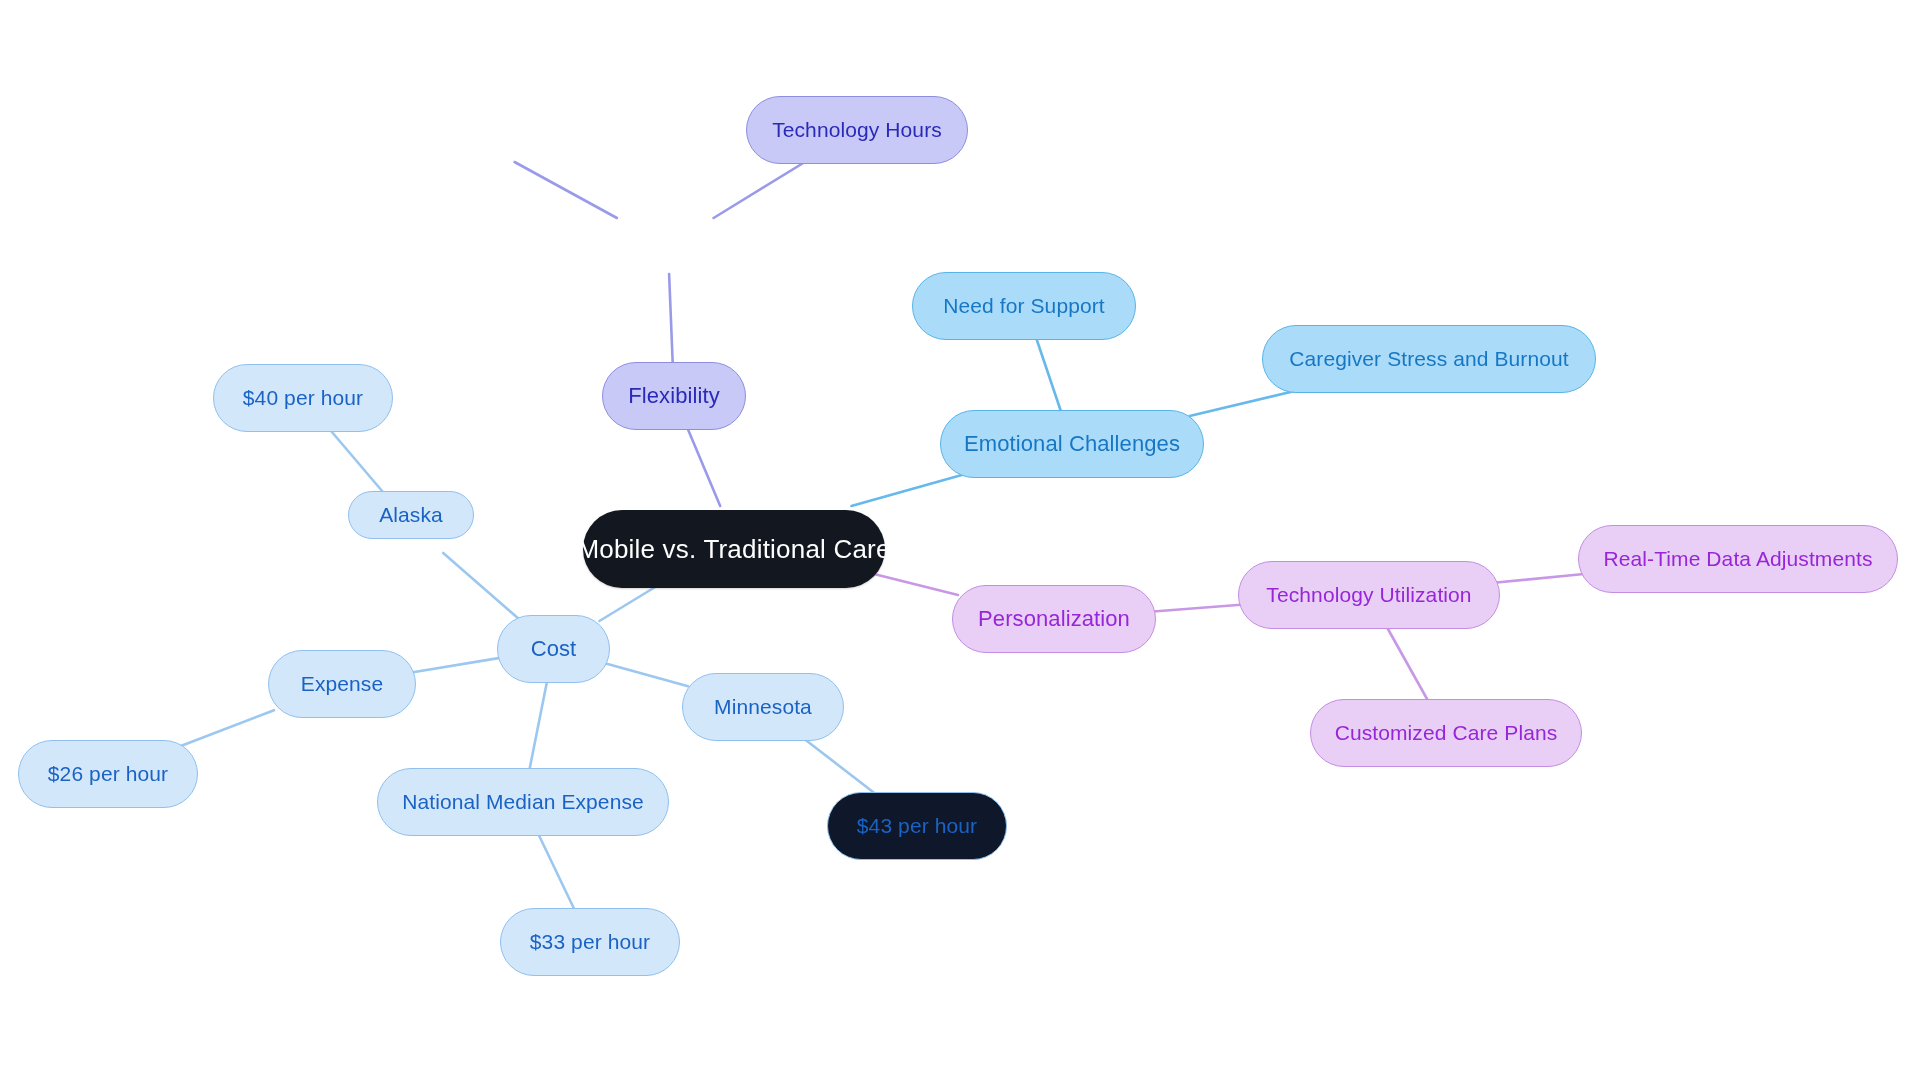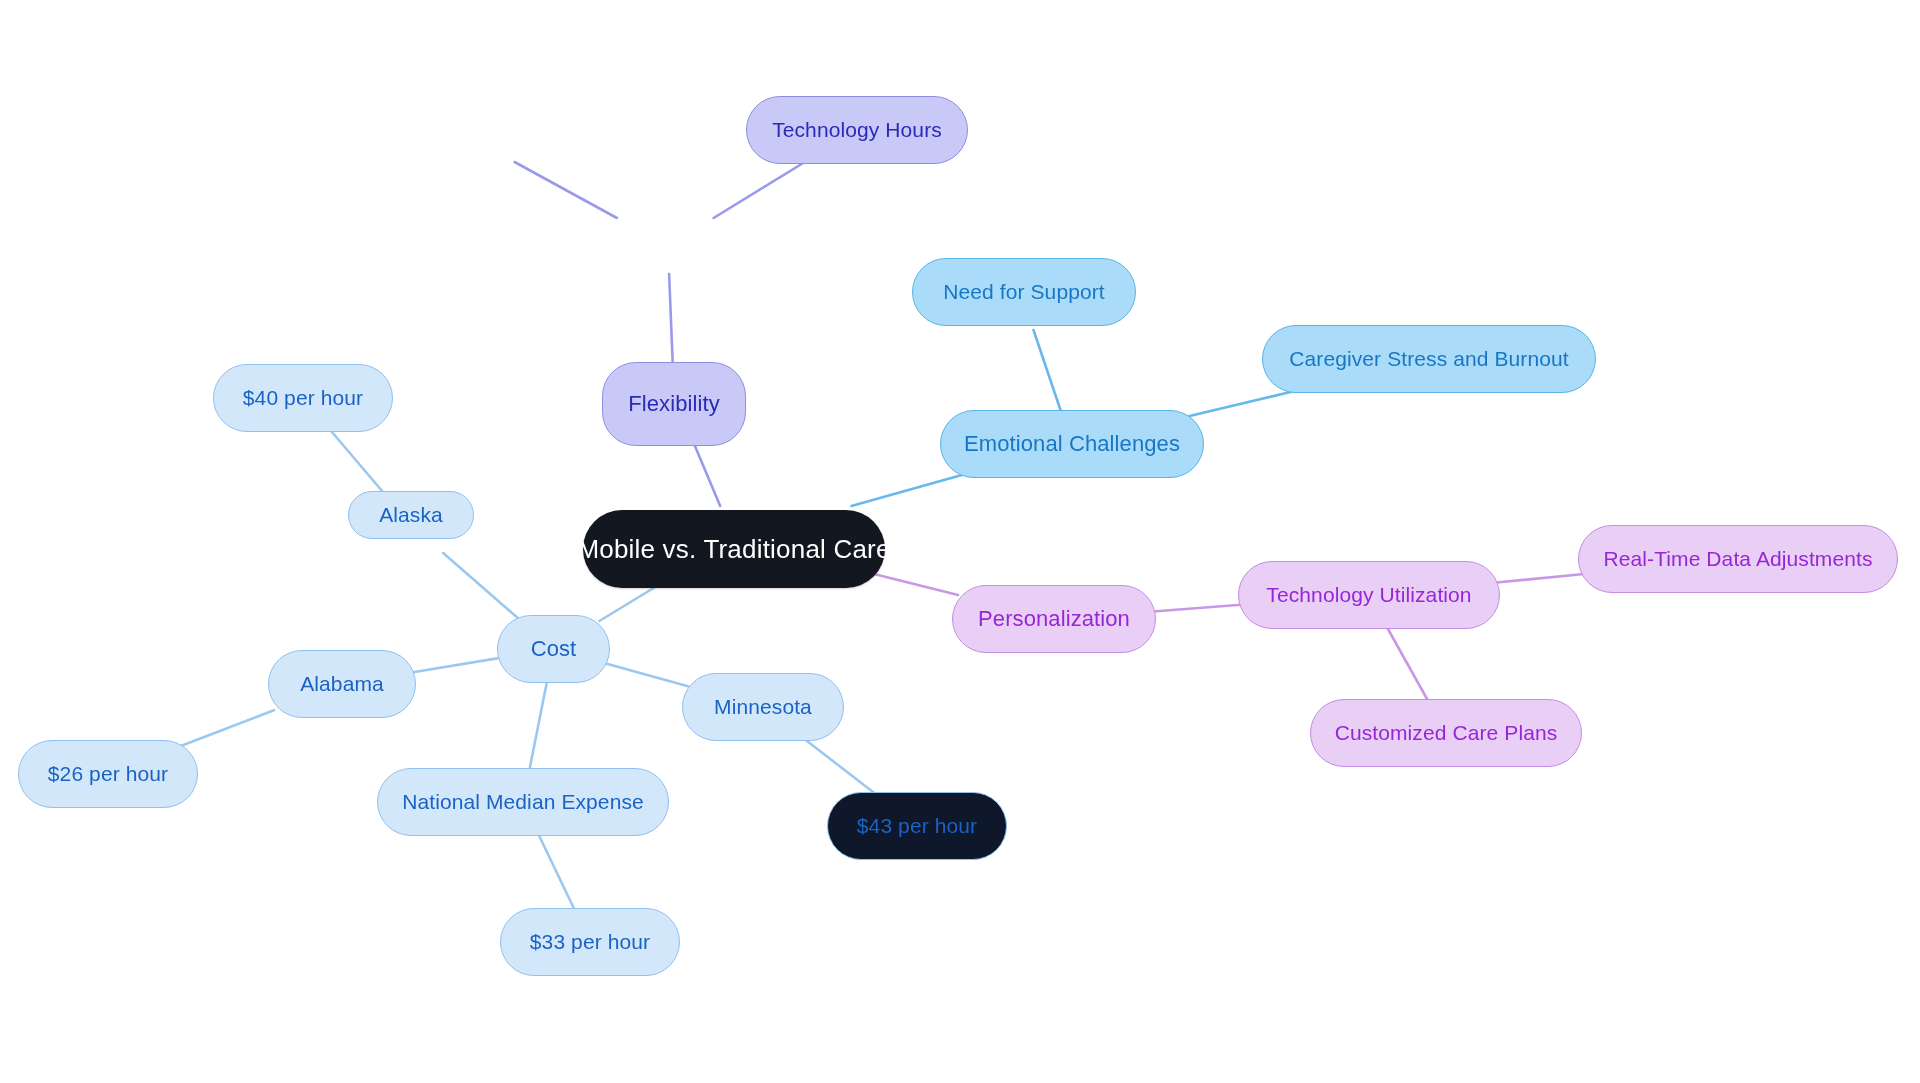--- a/index.html
+++ b/index.html
@@ -73,29 +73,29 @@
       <line x1="547.9" y1="677.0" x2="528.6" y2="774.0" stroke="#9cc8ef" stroke-width="2.6" stroke-linecap="round"></line>
       <line x1="536.4" y1="830.0" x2="576.6" y2="914.0" stroke="#9cc8ef" stroke-width="2.6" stroke-linecap="round"></line>
       <line x1="604.0" y1="663.0" x2="688.0" y2="686.2" stroke="#9cc8ef" stroke-width="2.6" stroke-linecap="round"></line>
       <line x1="799.2" y1="735.0" x2="880.8" y2="798.0" stroke="#9cc8ef" stroke-width="2.6" stroke-linecap="round"></line>
       <line x1="866.0" y1="572.0" x2="958.0" y2="595.0" stroke="#c898e6" stroke-width="2.6" stroke-linecap="round"></line>
       <line x1="1150.0" y1="611.7" x2="1244.0" y2="604.5" stroke="#c898e6" stroke-width="2.6" stroke-linecap="round"></line>
       <line x1="1494.0" y1="582.8" x2="1584.0" y2="574.0" stroke="#c898e6" stroke-width="2.6" stroke-linecap="round"></line>
       <line x1="1384.6" y1="623.0" x2="1430.4" y2="705.0" stroke="#c898e6" stroke-width="2.6" stroke-linecap="round"></line>
     </svg>
 <div class="node node-root" style="left: 583px; top: 500px; width: 302px; height: 78px; background: rgb(19, 24, 32); color: rgb(255, 255, 255); border: none; margin-top: 10px;">Mobile vs. Traditional Care</div>
-    <div class="node node-lvl1" style="left: 602px; top: 362px; width: 144px; height: 84px; background: rgb(201, 201, 248); color: rgb(42, 42, 184); border-color: rgb(142, 142, 224);">Flexibility</div>
+    <div class="node node-lvl1" style="left: 602px; top: 362px; width: 144px; height: 68px; background: rgb(201, 201, 248); color: rgb(42, 42, 184); border-color: rgb(142, 142, 224);">Flexibility</div>
     <div class="node node-lvl3" style="left: 746px; top: 96px; width: 222px; height: 68px; background: rgb(201, 201, 248); color: rgb(42, 42, 184); border-color: rgb(142, 142, 224);">Technology Hours</div>
     <div class="node node-lvl1" style="left: 940px; top: 410px; width: 264px; height: 68px; background: rgb(170, 220, 250); color: rgb(24, 119, 196); border-color: rgb(88, 180, 232);">Emotional Challenges</div>
-    <div class="node node-lvl2" style="left: 912px; top: 258px; width: 224px; height: 68px; background: rgb(170, 220, 250); color: rgb(24, 119, 196); border-color: rgb(88, 180, 232);">Need for Support</div>
+    <div class="node node-lvl2" style="left: 912px; top: 272px; width: 224px; height: 68px; background: rgb(170, 220, 250); color: rgb(24, 119, 196); border-color: rgb(88, 180, 232);">Need for Support</div>
     <div class="node node-lvl2" style="left: 1262px; top: 325px; width: 334px; height: 68px; background: rgb(170, 220, 250); color: rgb(24, 119, 196); border-color: rgb(88, 180, 232);">Caregiver Stress and Burnout</div>
     <div class="node node-lvl1" style="left: 497px; top: 615px; width: 113px; height: 68px; background: rgb(211, 231, 251); color: rgb(26, 99, 196); border-color: rgb(143, 192, 238);">Cost</div>
     <div class="node node-lvl2" style="left: 348px; top: 491px; width: 126px; height: 48px; background: rgb(211, 231, 251); color: rgb(26, 99, 196); border-color: rgb(143, 192, 238);">Alaska</div>
     <div class="node node-lvl3" style="left: 213px; top: 364px; width: 180px; height: 68px; background: rgb(211, 231, 251); color: rgb(26, 99, 196); border-color: rgb(143, 192, 238);">$40 per hour</div>
-    <div class="node node-lvl2" style="left: 268px; top: 650px; width: 148px; height: 68px; background: rgb(211, 231, 251); color: rgb(26, 99, 196); border-color: rgb(143, 192, 238);">Alabama</div>
+    <div class="node node-lvl2" style="left: 268px; top: 650px; width: 148px; height: 68px; background: rgb(211, 231, 251); color: rgb(26, 99, 196); border-color: rgb(143, 192, 238);">Expense</div>
     <div class="node node-lvl3" style="left: 18px; top: 740px; width: 180px; height: 68px; background: rgb(211, 231, 251); color: rgb(26, 99, 196); border-color: rgb(143, 192, 238);">$26 per hour</div>
     <div class="node node-lvl2" style="left: 377px; top: 768px; width: 292px; height: 68px; background: rgb(211, 231, 251); color: rgb(26, 99, 196); border-color: rgb(143, 192, 238);">National Median Expense</div>
     <div class="node node-lvl3" style="left: 500px; top: 908px; width: 180px; height: 68px; background: rgb(211, 231, 251); color: rgb(26, 99, 196); border-color: rgb(143, 192, 238);">$33 per hour</div>
     <div class="node node-lvl2" style="left: 682px; top: 673px; width: 162px; height: 68px; background: rgb(211, 231, 251); color: rgb(26, 99, 196); border-color: rgb(143, 192, 238);">Minnesota</div>
     <div class="node node-lvl3" style="left: 827px; top: 792px; width: 180px; height: 68px; background: #0f172a; color: rgb(26, 99, 196); border-color: rgb(143, 192, 238);">$43 per hour</div>
     <div class="node node-lvl1" style="left: 952px; top: 585px; width: 204px; height: 68px; background: rgb(233, 207, 245); color: rgb(151, 38, 216); border-color: rgb(196, 141, 228);">Personalization</div>
     <div class="node node-lvl2" style="left: 1238px; top: 561px; width: 262px; height: 68px; background: rgb(233, 207, 245); color: rgb(151, 38, 216); border-color: rgb(196, 141, 228);">Technology Utilization</div>
     <div class="node node-lvl3" style="left: 1578px; top: 525px; width: 320px; height: 68px; background: rgb(233, 207, 245); color: rgb(151, 38, 216); border-color: rgb(196, 141, 228);">Real-Time Data Adjustments</div>
     <div class="node node-lvl3" style="left: 1310px; top: 699px; width: 272px; height: 68px; background: rgb(233, 207, 245); color: rgb(151, 38, 216); border-color: rgb(196, 141, 228);">Customized Care Plans</div>
   </div>

